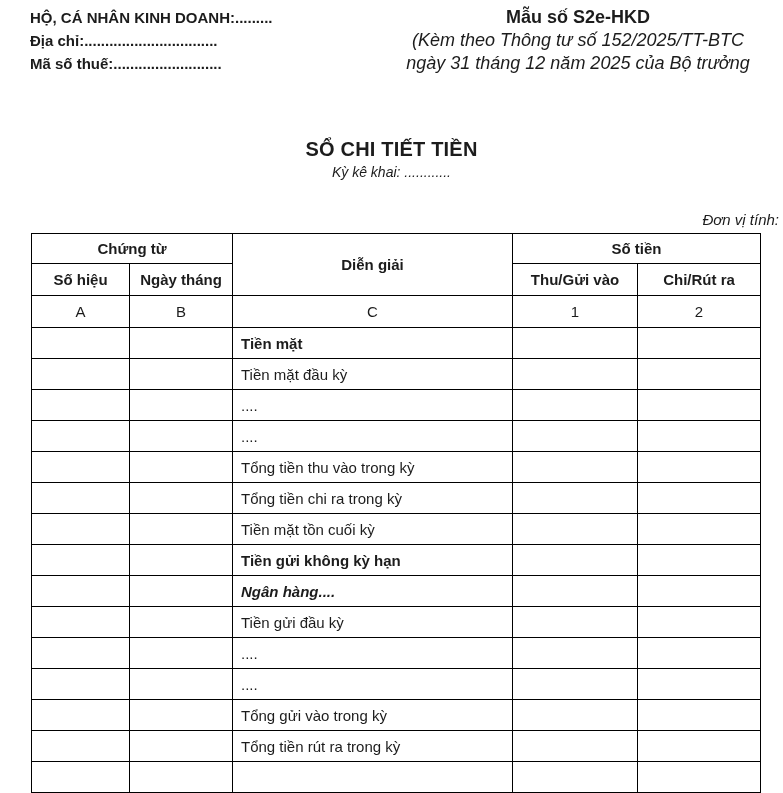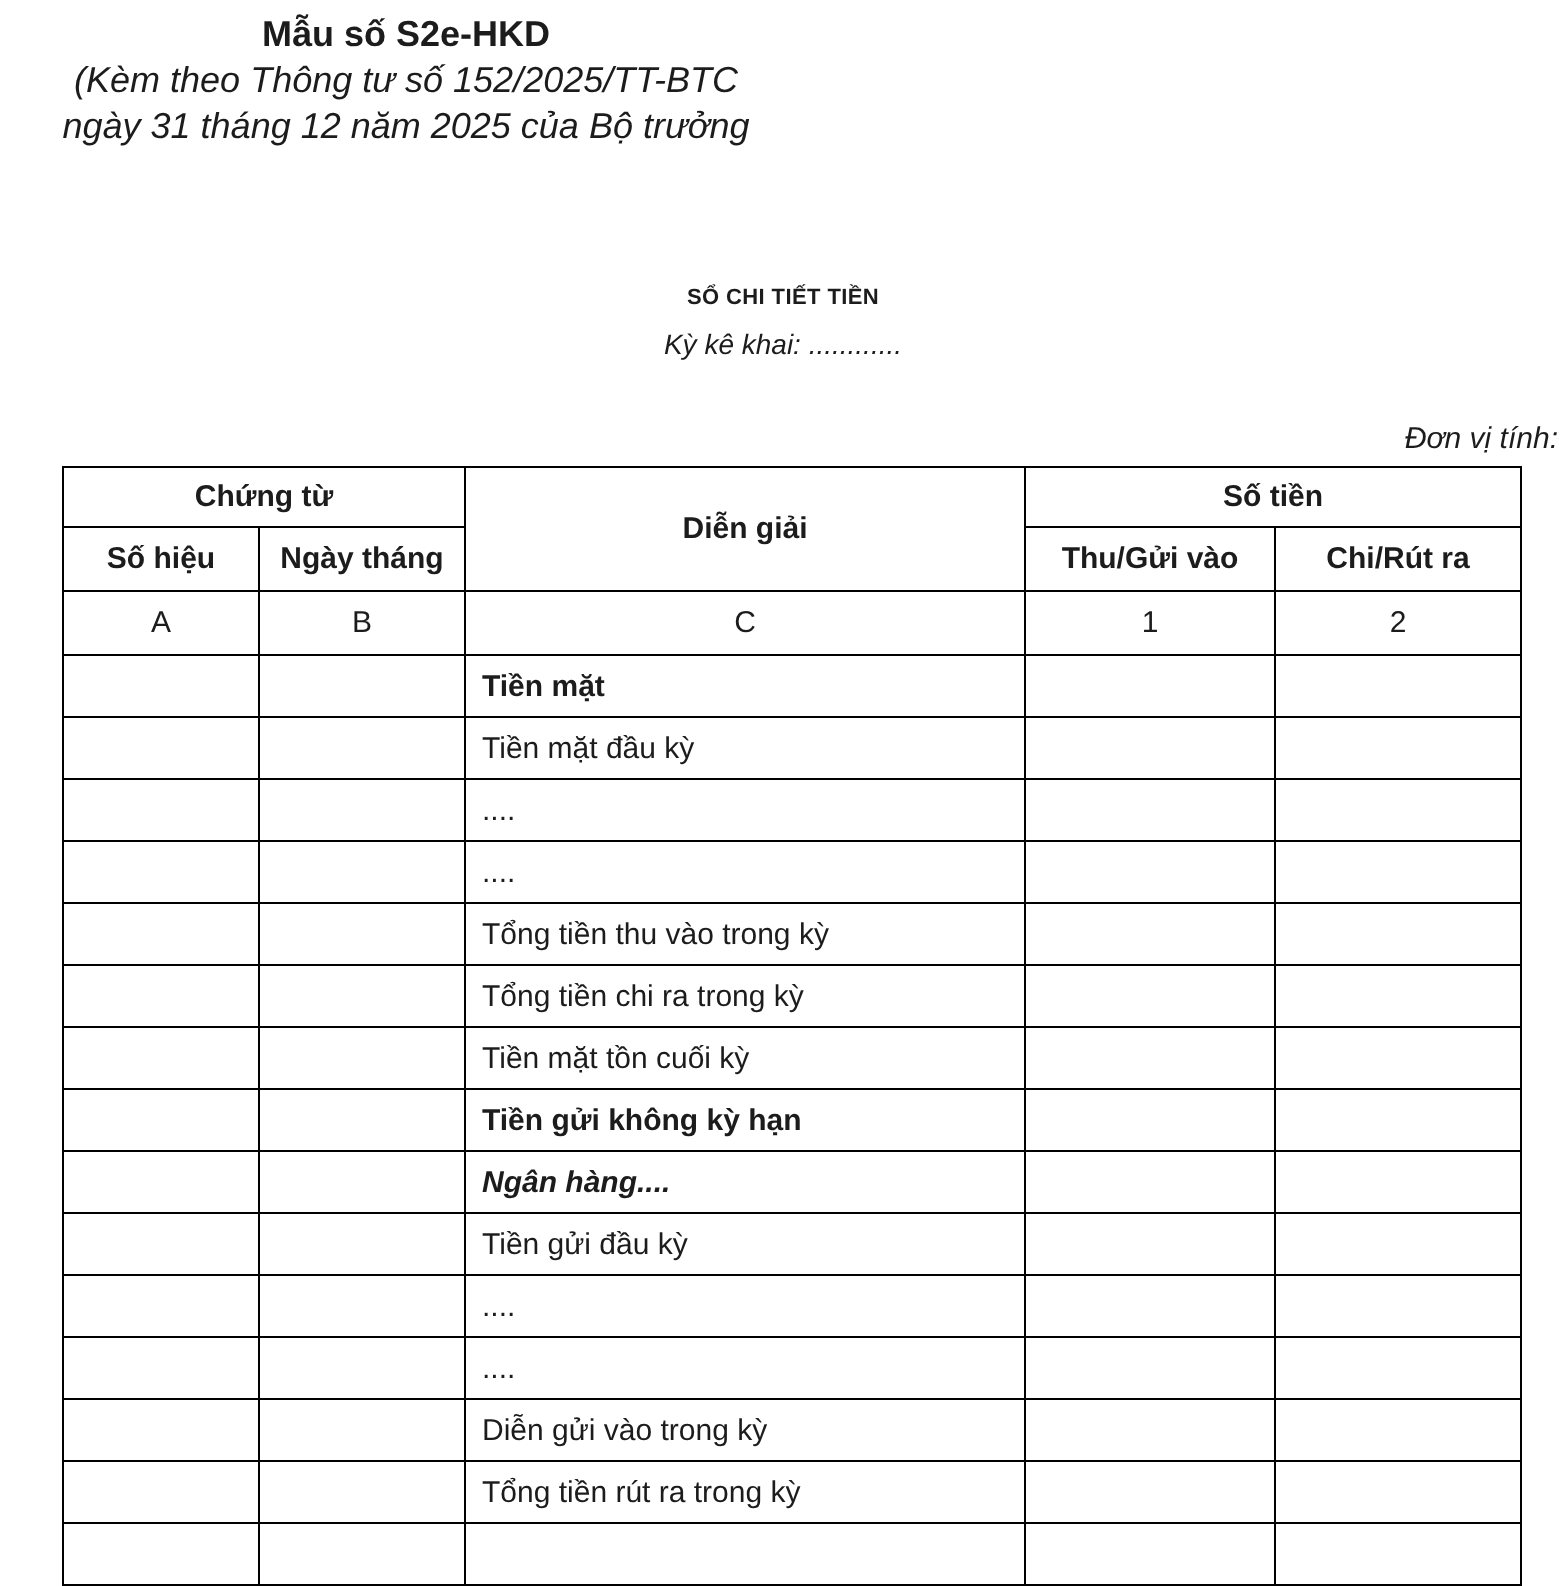--- a/index.html
+++ b/index.html
@@ -27,21 +27,21 @@
     padding-right: 2px;
     text-align: center;
     font-size: 18px;
     line-height: 23px;
   }
   .form-no { font-weight: bold; }
   .form-note { font-style: italic; }
 
   
   .title-block { margin-top: 62px; text-align: center; }
-  .doc-title { font-size: 11px; font-weight: bold; line-height: 24px; letter-spacing: 0.2px; }
+  .doc-title { font-size: 20px; font-weight: bold; line-height: 24px; letter-spacing: 0.2px; }
   .doc-subtitle { font-size: 14px; line-height: 22px; font-style: italic; }
 
   
   .unit-row {
     margin-top: 27px;
     text-align: right;
     padding-right: 4px;
     font-size: 15px;
     font-style: italic;
     line-height: 19px;
@@ -75,20 +75,25 @@
   tbody td.desc { text-align: left; padding-left: 8px; }
   tbody tr.bold td.desc { font-weight: bold; }
   tbody tr.bold-italic td.desc { font-weight: bold; font-style: italic; }
 </style>
 </head>
 <body>
 
 <div class="page">
 
   <div class="top-header">
+    <div class="owner-block">
+      <div>HỘ, CÁ NHÂN KINH DOANH:.........</div>
+      <div>Địa chỉ:................................</div>
+      <div>Mã số thuế:..........................</div>
+    </div>
     <div class="form-block">
       <div class="form-no">Mẫu số S2e-HKD</div>
       <div class="form-note">(Kèm theo Thông tư số 152/2025/TT-BTC</div>
       <div class="form-note">ngày 31 tháng 12 năm 2025 của Bộ trưởng</div>
     </div>
   </div>
 
   <div class="title-block">
     <div class="doc-title">SỔ CHI TIẾT TIỀN</div>
     <div class="doc-subtitle">Kỳ kê khai: ............</div>
@@ -205,21 +210,21 @@
       <tr>
         <td></td>
         <td></td>
         <td class="desc">....</td>
         <td></td>
         <td></td>
       </tr>
       <tr>
         <td></td>
         <td></td>
-        <td class="desc">Diễn gửi vào trong kỳ</td>
+        <td class="desc">Tổng gửi vào trong kỳ</td>
         <td></td>
         <td></td>
       </tr>
       <tr>
         <td></td>
         <td></td>
         <td class="desc">Tổng tiền rút ra trong kỳ</td>
         <td></td>
         <td></td>
       </tr>

